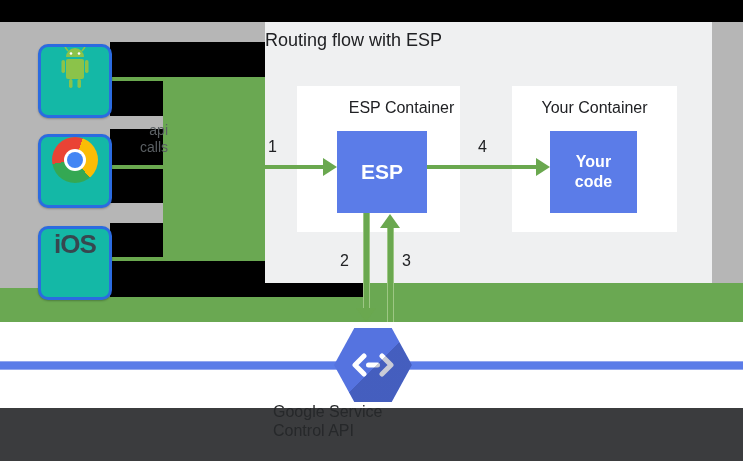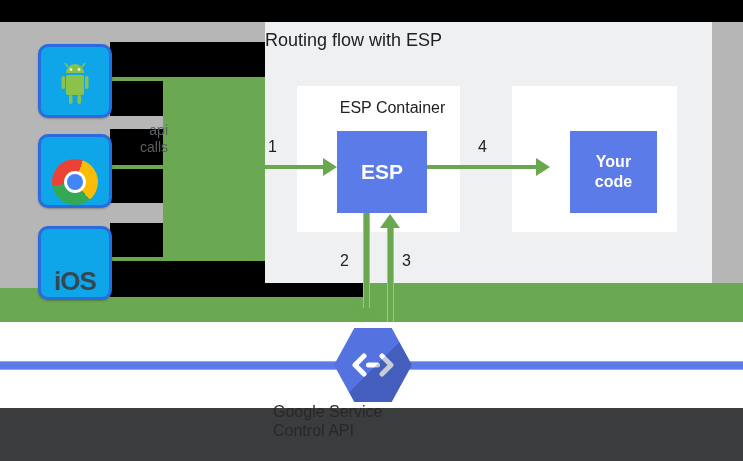--- a/index.html
+++ b/index.html
@@ -16,47 +16,47 @@
   .black-hole{left:110px;top:42px;width:155px;height:246px;background:#000;}
   .gray-strip-a{left:110px;top:116px;width:53px;height:13px;background:#b6b6b6;}
   .gray-strip-b{left:110px;top:203px;width:53px;height:20px;background:#b6b6b6;}
   .black-notch{left:110px;top:283px;width:253px;height:14px;background:#000;}
   .green-vband{left:163px;top:77px;width:102px;height:184px;background:#6aa852;}
   .right-gray{left:712px;top:22px;width:31px;height:261px;background:#b6b6b6;}
   
   .api-calls{left:112px;top:122px;width:56px;color:#5a5f63;font-size:14px;
     line-height:17px;text-align:right;white-space:pre-line;}
   
-  .client{left:38px;width:68px;height:68px;background:#0ea5e9;border:3px solid #2b6be0;
-    border-radius:10px;display:flex;align-items:flex-end;justify-content:center;
+  .client{left:38px;width:68px;height:68px;background:#14b8a6;border:3px solid #2b6be0;
+    border-radius:10px;display:flex;align-items:flex-start;justify-content:center;
     box-shadow:0 1px 2px rgba(0,0,0,.25);}
   .client.android{top:44px;} .client.chrome{top:134px;} .client.ios{top:226px;}
   .ios-label{font-weight:bold;font-size:26px;color:#37474f;letter-spacing:-1px;}
   .chrome-icon{width:46px;height:46px;border-radius:50%;
     background:conic-gradient(from 20deg,#fbbc05 0 120deg,#34a853 120deg 240deg,#ea4335 240deg 360deg);
     display:flex;align-items:center;justify-content:center;}
   .chrome-icon .inner{width:22px;height:22px;border-radius:50%;background:#fff;
     display:flex;align-items:center;justify-content:center;}
   .chrome-icon .core{width:16px;height:16px;border-radius:50%;background:#4285f4;}
   
   .conn{left:110px;width:56px;height:4px;background:#6aa84f;}
   .conn.c1{top:77px;} .conn.c2{top:165px;} .conn.c3{top:257px;}
   
   .panel{left:265px;top:22px;width:447px;height:261px;background:#eff0f1;}
   .panel-title{left:265px;top:30px;width:507px;font-size:18px;color:#202124;}
   .container-box{top:86px;height:146px;background:#fff;}
   .container-box.esp{left:297px;width:163px;}
   .container-box.yours{left:512px;width:165px;}
   .container-label{top:99px;font-size:16px;color:#202124;text-align:center;}
-  .container-label.esp{left:311px;width:163px;}
+  .container-label.esp{left:297px;width:163px;padding-left:23px;}
   .container-label.yours{left:512px;width:165px;}
   .blue-box{top:131px;height:82px;background:#5b7ce8;color:#fff;font-weight:bold;
     display:flex;align-items:center;justify-content:center;text-align:center;}
   .blue-box.esp{left:337px;width:90px;font-size:21px;}
-  .blue-box.yours{left:550px;width:87px;font-size:16px;line-height:20px;white-space:pre-line;margin-left:20px;}
+  .blue-box.yours{left:550px;width:87px;font-size:16px;line-height:20px;white-space:pre-line;}
   
   .hline{height:4px;background:#6aa84f;}
   .a1{left:265px;top:165px;width:60px;}
   .a4{left:427px;top:165px;width:110px;}
   .head-right{width:0;height:0;border-top:9px solid transparent;border-bottom:9px solid transparent;
     border-left:14px solid #6aa84f;}
   .h1{left:323px;top:158px;} .h4{left:536px;top:158px;}
   .vline{width:5px;background:#6aa84f;border-left:1px solid #9dc784;border-right:1px solid #9dc784;}
   .v2{left:363px;top:213px;height:97px;}
   .v3{left:387px;top:228px;height:94px;}
@@ -128,20 +128,21 @@
     <span class="ios-label">iOS</span>
   </div>
 
   <div class="abs panel"></div>
   <div class="abs right-gray"></div>
   <div class="abs panel-title">Routing flow with ESP</div>
 
   <div class="abs container-box esp"></div>
   <div class="abs container-box yours"></div>
   <div class="abs container-label esp">ESP Container</div>
+  <div class="abs container-label yours">Your Container</div>
   <div class="abs blue-box esp">ESP</div>
   <div class="abs blue-box yours">Your
 code</div>
 
   <div class="abs hline a1"></div>
   <div class="abs head-right h1"></div>
   <div class="abs hline a4"></div>
   <div class="abs head-right h4"></div>
   <div class="abs vline v2"></div>
   <div class="abs head-down"></div>

